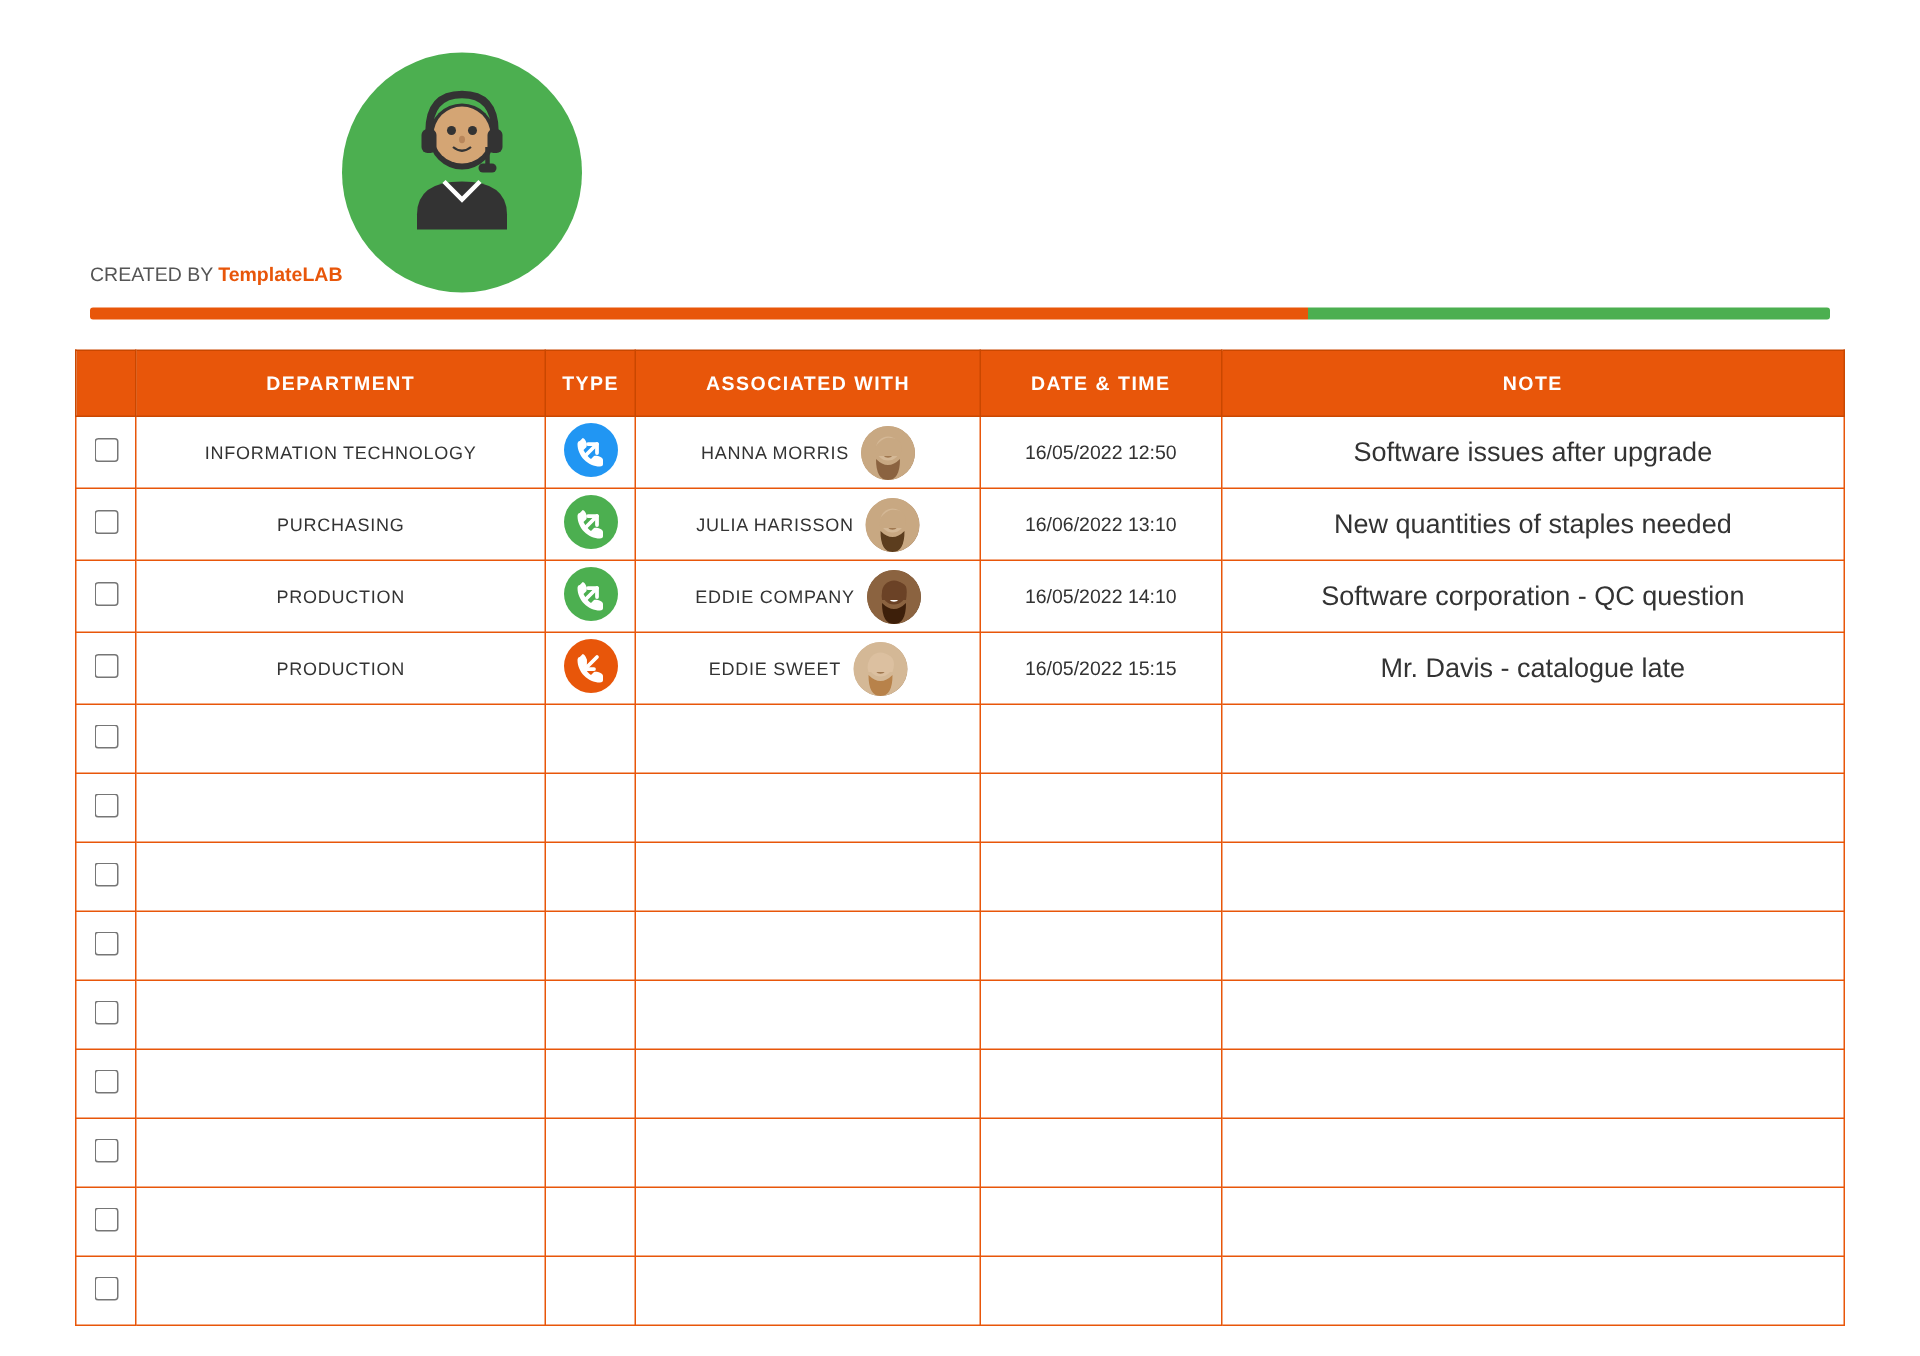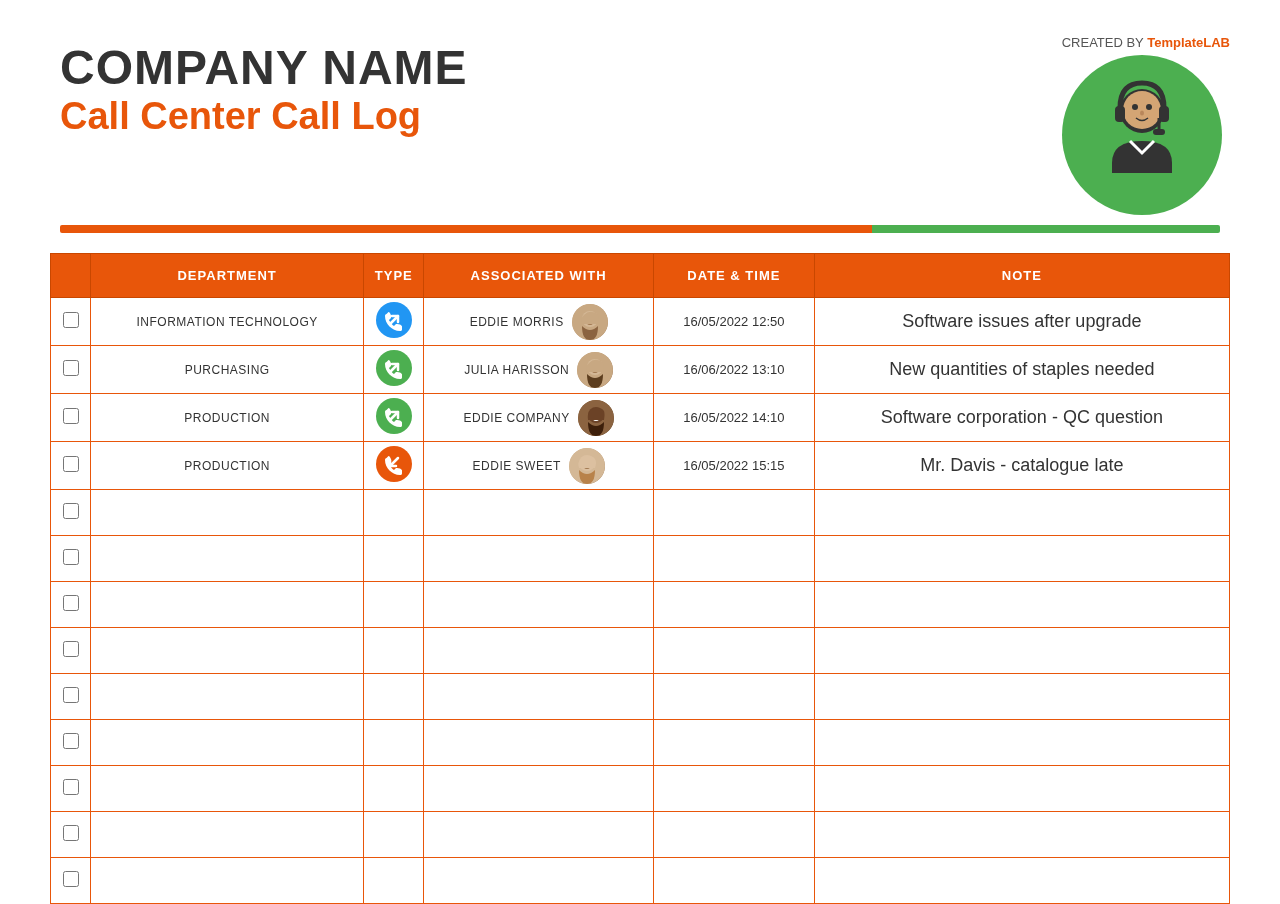--- a/index.html
+++ b/index.html
@@ -37,22 +37,22 @@
 
     .divider-bar {
       margin: 10px 60px;
       height: 8px;
       background: linear-gradient(to right, #E8560A 70%, #4CAF50 70%);
       border-radius: 2px;
     }
 
     .logo-area {
       display: flex;
-      flex-direction: column;
-      align-items: flex-start;
+      flex-direction: row;
+      align-items: flex-end;
       padding-top: 5px;
     }
 
     .templatelab-logo {
       font-size: 13px;
       color: #555;
       margin-bottom: 5px;
     }
 
     .templatelab-logo span {
@@ -182,24 +182,20 @@
 
     .note-cell {
       font-size: 18px;
       text-align: center;
     }
   </style>
 </head>
 <body>
 
 <div class="header-area">
-  <div class="title-block">
-    <div class="company-name">COMPANY NAME</div>
-    <div class="subtitle">Call Center Call Log</div>
-  </div>
   <div class="logo-area">
     <div class="templatelab-logo">
       CREATED BY <span>Template<b>LAB</b></span>
     </div>
     <div class="agent-circle">
       <div class="agent-icon">
         <svg viewBox="0 0 120 120" xmlns="http://www.w3.org/2000/svg">
 
           <circle cx="60" cy="38" r="22" fill="#333"></circle>
 
@@ -254,21 +250,21 @@
       <td class="type-cell"><svg width="36" height="36" viewBox="0 0 36 36" xmlns="http://www.w3.org/2000/svg">
       <circle cx="18" cy="18" r="18" fill="#2196F3"></circle>
       <g transform="translate(8,8)">
         <path d="M4.5 2C4.5 2 5.5 2 6.5 4C7.5 6 7 8 7 8L5 10C5 10 7 14 10 16L12 14C12 14 14 13.5 16 14.5C18 15.5 18 16.5 18 16.5V19.5C18 20.5 17 21 16 21C8 21 1 14 1 6C1 5 1.5 4 2.5 4L4.5 2Z" fill="white"></path>
         <line x1="6" y1="14" x2="14" y2="6" stroke="white" stroke-width="2.5" stroke-linecap="round"></line>
                 <polyline points="8,6 14,6 14,12" stroke="white" stroke-width="2.5" fill="none" stroke-linecap="round" stroke-linejoin="round"></polyline>
       </g>
     </svg></td>
       <td>
         <div class="person-cell">
-          <span class="person-name">EDDIE MORRIS</span>
+          <span class="person-name">HANNA MORRIS</span>
           <div class="avatar avatar-hanna">
             <svg viewBox="0 0 36 36" xmlns="http://www.w3.org/2000/svg" width="36" height="36">
               <circle cx="18" cy="18" r="18" fill="#c8a882"></circle>
        <circle cx="18" cy="15" r="8" fill="#d4b896"></circle>
        <circle cx="15" cy="14" r="1.5" fill="#333"></circle>
        <circle cx="21" cy="14" r="1.5" fill="#333"></circle>
        <path d="M15 19 Q18 22 21 19" stroke="#a07850" stroke-width="1.2" fill="none"></path>
        <path d="M10 22 Q10 36 18 36 Q26 36 26 22 Q22 26 18 26 Q14 26 10 22Z" fill="#8B6340"></path>
        <path d="M10 20 Q8 14 12 11 Q16 7 20 8 Q24 8 26 11 Q28 14 26 20" fill="#c8a882"></path>
             </svg>

